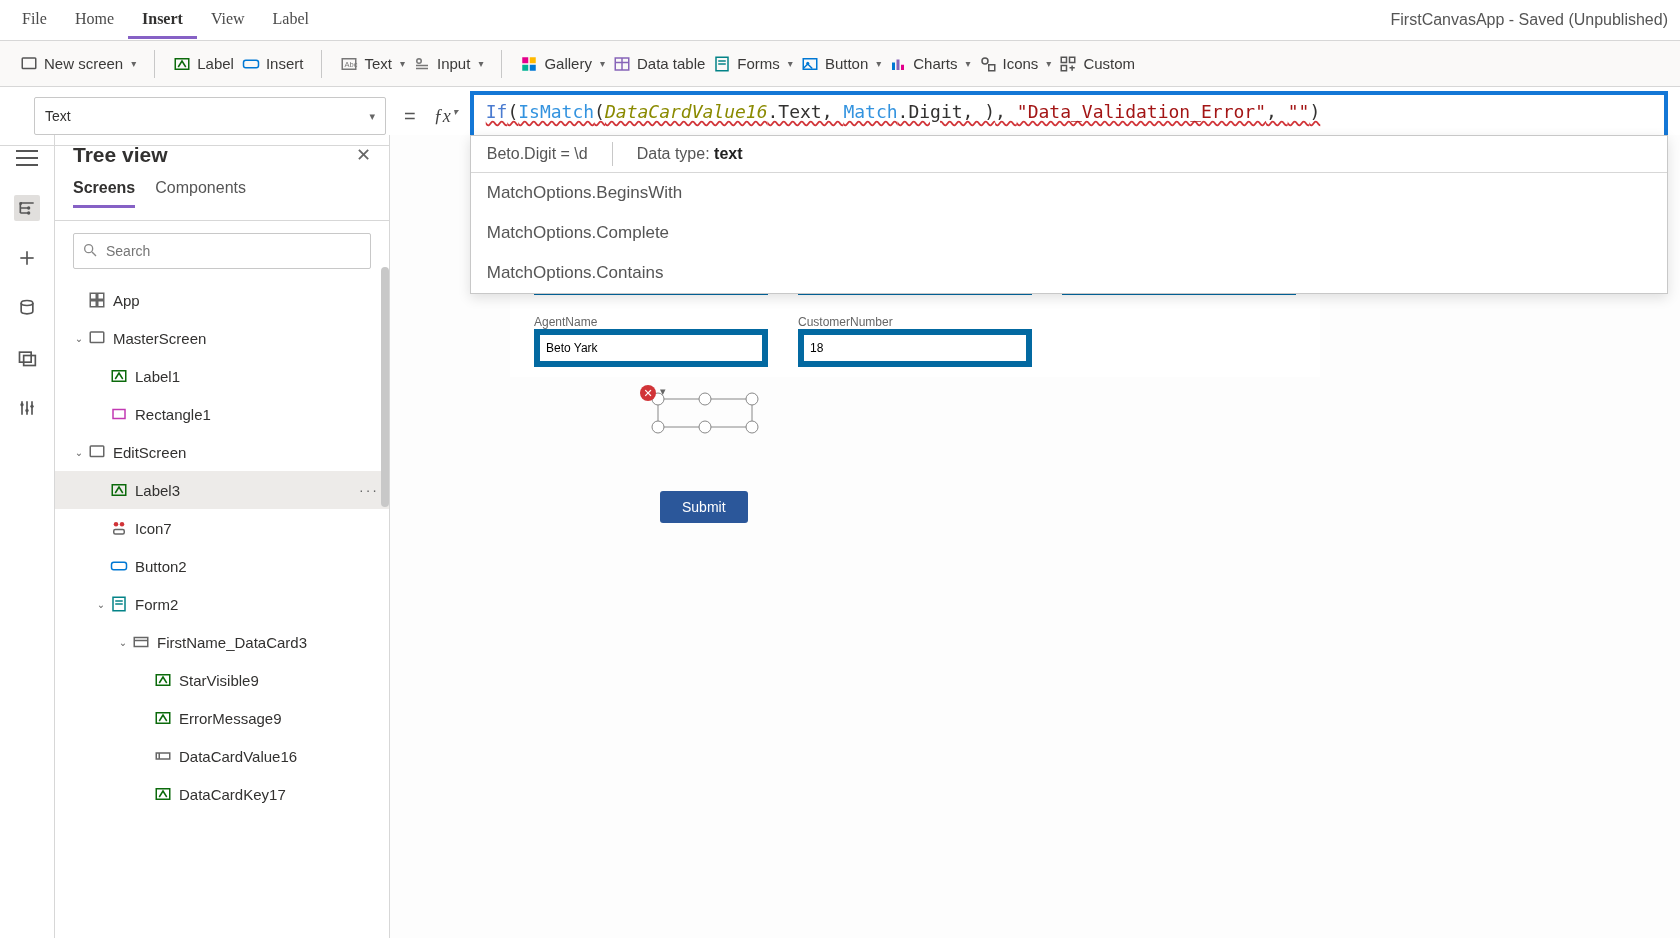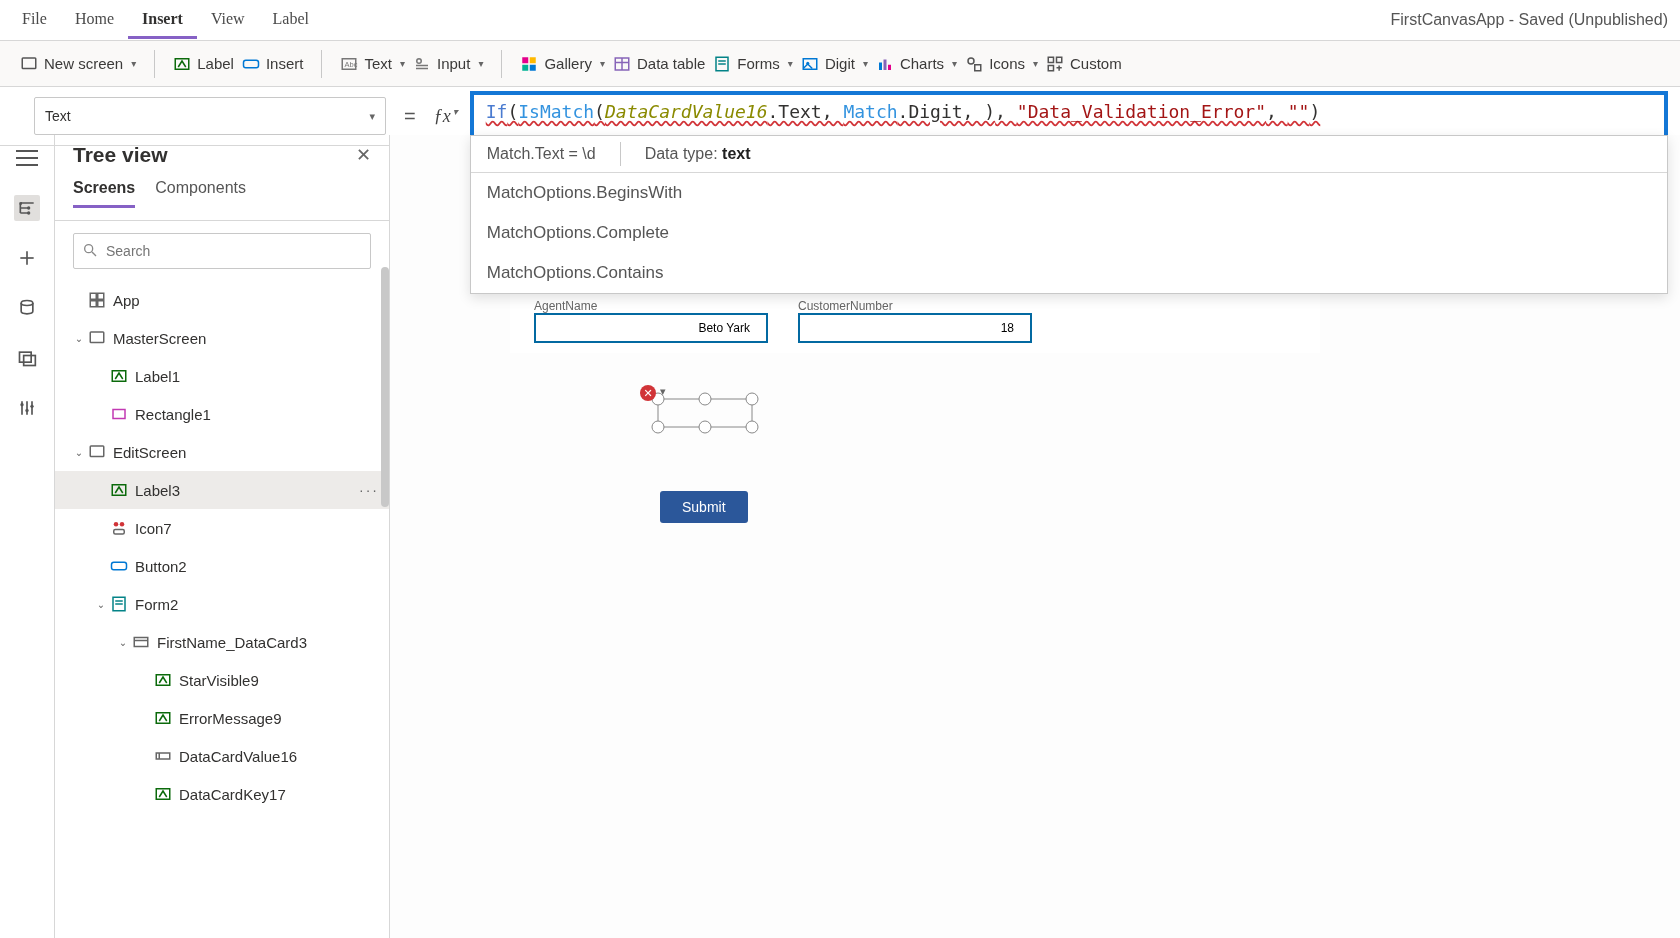--- a/index.html
+++ b/index.html
@@ -78,21 +78,21 @@
   .tree-panel .scrollbar-fake{position:absolute;right:0;top:132px;bottom:0;width:8px;}
   .tree-panel .scrollbar-fake .thumb{position:absolute;top:0;width:8px;height:240px;background:#c8c8c8;border-radius:4px;}
 
   
   .canvas{flex:1;position:relative;background:#fdfdfd;overflow:auto;}
   .form-card{position:absolute;left:120px;top:6px;width:810px;background:#fff;}
   .form-card .bar{height:10px;background:#8f1d22;}
   .form-grid{display:grid;grid-template-columns:repeat(3,1fr);gap:20px 30px;padding:20px 24px 10px 24px;}
   .fld{display:flex;flex-direction:column;}
   .fld label{font-size:12px;color:#666;}
-  .fld input{height:26px;border:2px solid #0369a1;padding:0 16px;font-size:12px;text-align:right;}
+  .fld input{height:26px;border:6px solid #0369a1;padding:0 6px;font-size:12px;}
   .fld.focus input{outline:2px solid #107c10;border-color:#107c10;}
   .date-combo{display:flex;gap:4px;align-items:stretch;}
   .date-combo .di{flex:1;border:1px solid #8a8886;height:26px;display:flex;align-items:center;padding:0 6px;font-size:12px;position:relative;}
   .date-combo .db{width:24px;background:#1f6cbf;color:#fff;display:flex;align-items:center;justify-content:center;font-size:12px;}
   .sel-box{width:48px;border:1px solid #8a8886;height:26px;display:flex;align-items:center;justify-content:space-between;padding:0 4px;font-size:12px;}
   .sel-box .cv{flex:1;}
   .sel-box .car{width:18px;height:100%;background:#1f6cbf;color:#fff;display:flex;align-items:center;justify-content:center;font-size:10px;margin-right:-4px;}
 
   .sel-widget{position:absolute;left:140px;top:250px;}
   .sel-widget .err{width:16px;height:16px;border-radius:50%;background:#d13438;color:#fff;font-size:11px;display:flex;align-items:center;justify-content:center;position:absolute;left:-10px;top:-6px;z-index:2;}
@@ -212,21 +212,21 @@
       <span class="caret">▾</span>
     </div>
     <div class="btn">
       <span class="ico">
         <svg class="ico-svg" viewBox="0 0 24 24">
             <rect x="3" y="5" width="18" height="14" fill="none" stroke="#0078d4" stroke-width="2"></rect>
             <circle cx="9" cy="11" r="2" fill="#0078d4"></circle>
             <path d="M3 18 L9 12 L15 18" fill="none" stroke="#0078d4" stroke-width="2"></path>
           </svg>
       </span>
-      <span>Digit</span>
+      <span>Button</span>
       <span class="caret">▾</span>
     </div>
     <div class="btn">
       <span class="ico">
         <svg class="ico-svg" viewBox="0 0 24 24">
             <rect x="4" y="10" width="4" height="10" fill="#0078d4"></rect>
             <rect x="10" y="6" width="4" height="14" fill="#8764b8"></rect>
             <rect x="16" y="13" width="4" height="7" fill="#e3008c"></rect>
           </svg>
       </span>
@@ -269,21 +269,21 @@
       <span class="caret">▾</span>
     </div>
 
   <div class="formula-wrap">
     <div class="formula-box">
       <span class="tok-kw squig">If</span><span class="squig">(</span><span class="tok-fn squig">IsMatch</span><span class="squig">(</span><span class="tok-id squig">DataCardValue16</span><span class="squig">.Text, </span><span class="tok-fn squig">Match</span><span class="squig">.Digit, )</span><span class="squig">, </span><span class="tok-str squig">"Data_Validation_Error"</span><span class="squig">, </span><span class="tok-str squig">""</span><span class="squig">)</span>
     </div>
 
     <div class="intelli">
       <div class="hint">
-        <span>Match.Text  =  \d</span>
+        <span>Beto.Digit  =  \d</span>
         <span style="flex:0 0 1px;height:24px;background:var(--border2);"></span>
         <span>
           <span>Data type:</span>
           <strong>text</strong>
         </span>
       </div>
       <div class="opt">MatchOptions.BeginsWith</div>
       <div class="opt">MatchOptions.Complete</div>
       <div class="opt">MatchOptions.Contains</div>
     </div>

